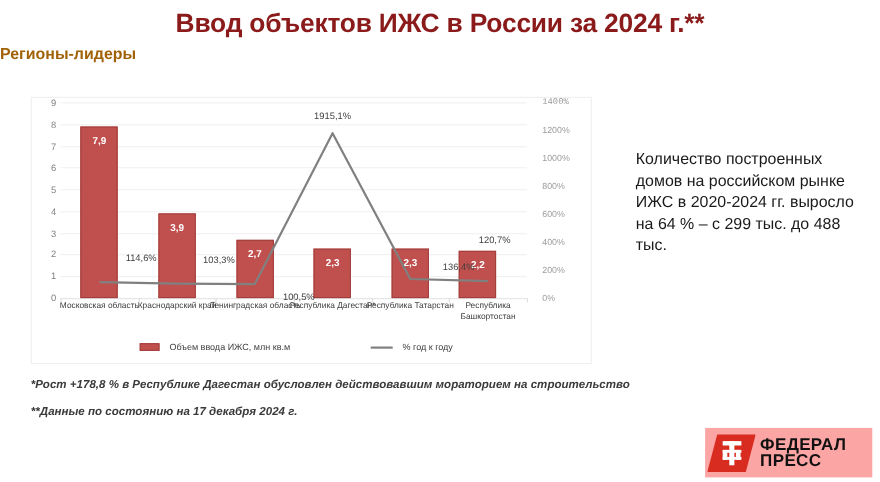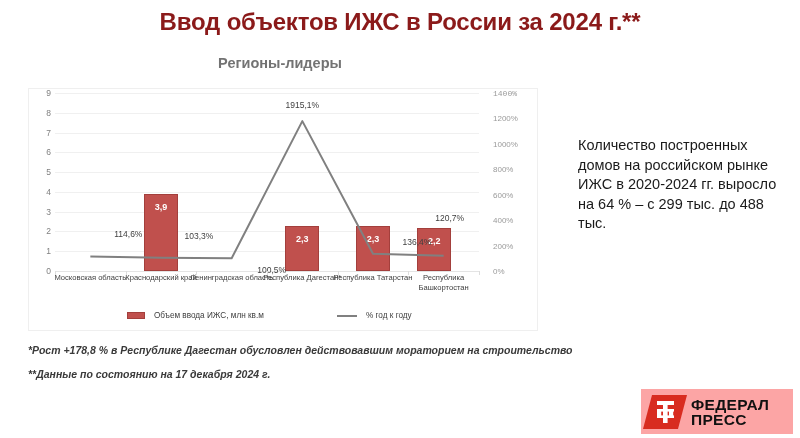--- a/index.html
+++ b/index.html
@@ -14,24 +14,24 @@
 
   
   .title{
     position:absolute;left:0;top:8px;width:800px;
     text-align:center;
     font-size:24px;font-weight:bold;
     color:#8B1A1A;
     letter-spacing:-0.2px;
   }
   .subtitle{
-    position:absolute;left:0;top:55px;width:560px;
-    text-align:center;
+    position:absolute;left:0;top:42px;width:560px;
+    text-align:left;
     font-size:14.5px;font-weight:bold;
-    color:#737373;
+    color:#a16207;
   }
 
   
   .chart-card{
     position:absolute;left:28px;top:88px;
     width:510px;height:243px;
     background:#ffffff;
     border:1px solid #EFEFEF;
     box-sizing:border-box;
   }
@@ -200,23 +200,31 @@
           <div class="gridline" style="top: 19.7778px;"></div>
           <div class="gridline" style="top: 39.5556px;"></div>
           <div class="gridline" style="top: 59.3333px;"></div>
           <div class="gridline" style="top: 79.1111px;"></div>
           <div class="gridline" style="top: 98.8889px;"></div>
           <div class="gridline" style="top: 118.667px;"></div>
           <div class="gridline" style="top: 138.444px;"></div>
           <div class="gridline" style="top: 158.222px;"></div>
           <div class="gridline base" style="top: 178px;"></div>
         <div class="bars">
+            <div class="barslot" style="left: 0px; width: 70.6667px;">
+              <div class="bar" style="height: 156.244px;"></div>
+              <div class="bar-label" style="bottom: 138.244px;">7,9</div>
+            </div>
             <div class="barslot" style="left: 70.6667px; width: 70.6667px;">
               <div class="bar" style="height: 77.1333px;"></div>
               <div class="bar-label" style="bottom: 59.1333px;">3,9</div>
+            </div>
+            <div class="barslot" style="left: 141.333px; width: 70.6667px;">
+              <div class="bar" style="height: 53.4px;"></div>
+              <div class="bar-label" style="bottom: 35.4px;">2,7</div>
             </div>
             <div class="barslot" style="left: 212px; width: 70.6667px;">
               <div class="bar" style="height: 45.4889px;"></div>
               <div class="bar-label" style="bottom: 27.4889px;">2,3</div>
             </div>
             <div class="barslot" style="left: 282.667px; width: 70.6667px;">
               <div class="bar" style="height: 45.4889px;"></div>
               <div class="bar-label" style="bottom: 27.4889px;">2,3</div>
             </div>
             <div class="barslot" style="left: 344px; width: 70.6667px;">

